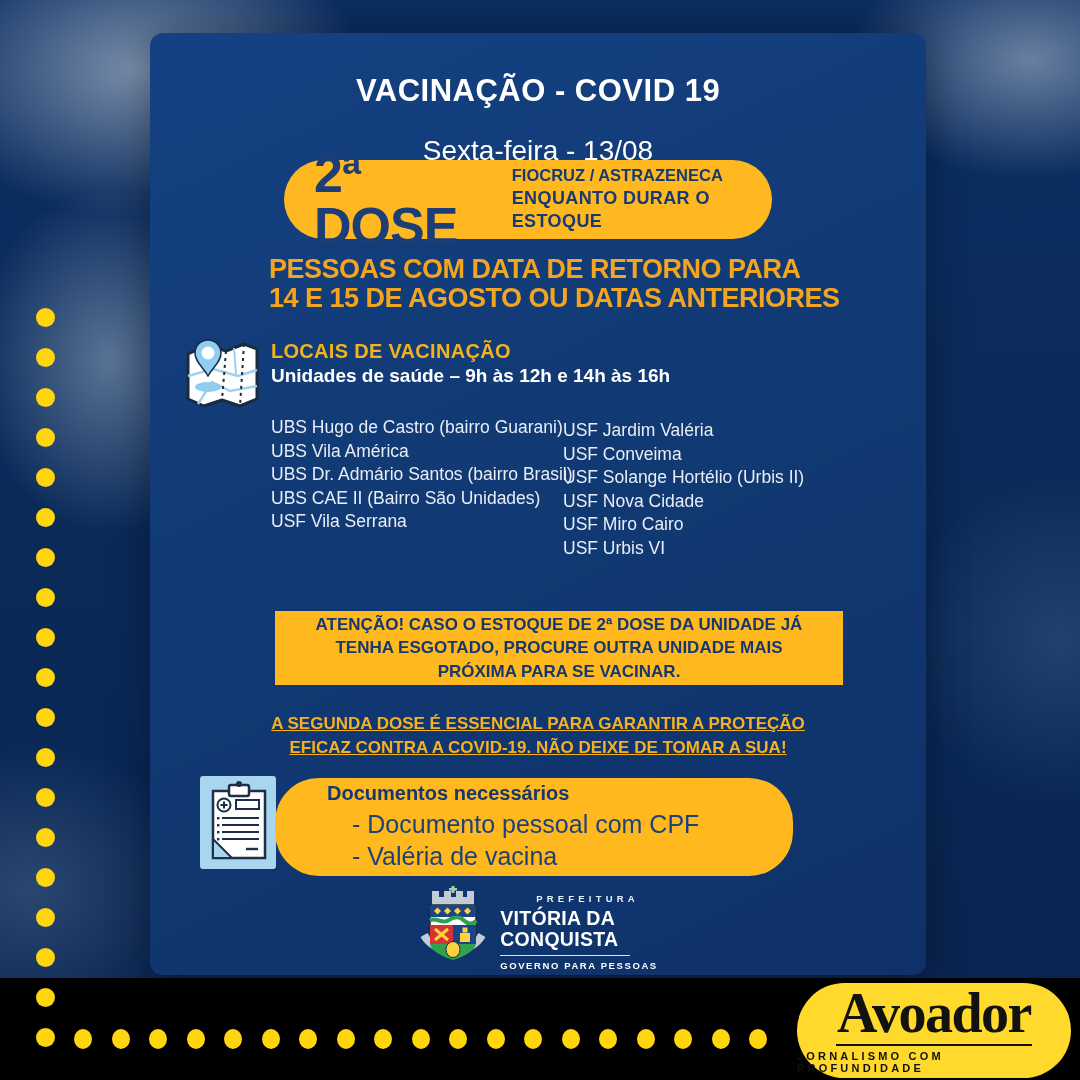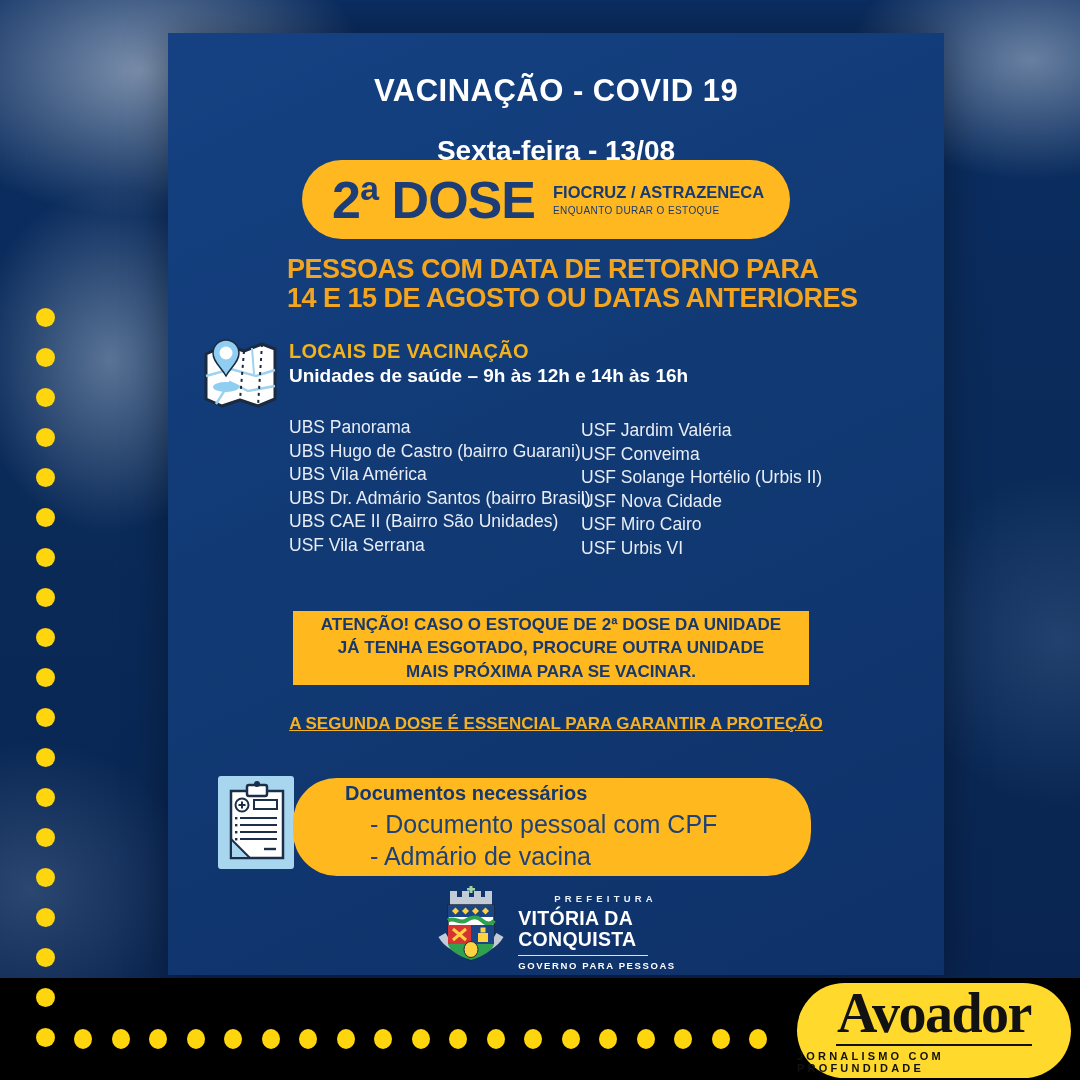--- a/index.html
+++ b/index.html
@@ -13,47 +13,47 @@
     position:absolute;left:0;top:0;width:1080px;height:978px;
     background:
       radial-gradient(ellipse 320px 210px at 140px 70px, rgba(196,208,221,.60), rgba(196,208,221,0) 70%),
       radial-gradient(ellipse 260px 170px at 1030px 60px, rgba(190,204,219,.52), rgba(190,204,219,0) 70%),
       radial-gradient(ellipse 190px 240px at 110px 360px, rgba(168,187,207,.50), rgba(168,187,207,0) 72%),
       radial-gradient(ellipse 230px 210px at 30px 890px, rgba(120,150,185,.30), rgba(120,150,185,0) 72%),
       radial-gradient(ellipse 220px 230px at 1060px 640px, rgba(105,135,175,.26), rgba(105,135,175,0) 72%),
       linear-gradient(180deg,#0b2d61 0%,#0a2a58 55%,#092450 100%);
   }
   .card{
-    position:absolute;left:168px;top:33px;width:776px;height:942px;border-radius:0;
+    position:absolute;left:150px;top:33px;width:776px;height:942px;border-radius:13px;
     background:linear-gradient(155deg,#154183 0%,#113a74 45%,#0f3169 100%);
     box-shadow:0 0 40px rgba(0,0,0,.35);
   }
   .c-title{position:absolute;top:40px;left:0;width:100%;text-align:center;
     color:#fff;font-size:31px;font-weight:800;letter-spacing:.5px;}
   .c-date{position:absolute;top:102px;left:0;width:100%;text-align:center;
-    color:#fff;font-size:28px;font-weight:700;}
+    color:#fff;font-size:28px;font-weight:400;}
   .pill{
     position:absolute;left:134px;top:127px;width:488px;height:79px;border-radius:40px;
     background:#ffb820;display:flex;align-items:center;padding-left:30px;box-sizing:border-box;
   }
   .pill-dose{color:#1d3d77;font-size:52px;font-weight:800;letter-spacing:-1px;line-height:1;}
   .pill-right{margin-left:18px;color:#173a72;line-height:1.3;}
   .pill-vaccine{font-size:16.5px;font-weight:800;}
-  .pill-stock{font-size:10px;font-weight:400;letter-spacing:.4px;}
+  .pill-stock{font-size:18px;font-weight:700;letter-spacing:.4px;}
   .audience{position:absolute;left:119px;top:222px;color:#f3a51f;
     font-size:27px;font-weight:800;letter-spacing:-.5px;line-height:1.06;}
   .loc-icon{position:absolute;left:28px;top:301px;width:86px;height:80px;}
   .loc-head{position:absolute;left:121px;top:307px;}
   .loc-title{color:#f3b31f;font-size:20px;font-weight:800;letter-spacing:.3px;}
   .loc-sub{color:#fff;font-size:19px;font-weight:800;margin-top:2px;}
   .col{position:absolute;color:#e9edf6;font-size:17.5px;line-height:23.6px;}
   .col-left{left:121px;top:383px;}
   .col-right{left:413px;top:386px;}
   .attention{
-    position:absolute;left:125px;top:578px;width:516px;height:74px;background:#ffb81e;
+    position:absolute;left:125px;top:578px;width:568px;height:74px;background:#ffb81e;
     display:flex;align-items:center;justify-content:center;box-sizing:border-box;padding:6px 24px;
   }
   .attention p{margin:0;text-align:center;color:#16386e;font-size:17px;font-weight:700;line-height:1.38;}
   .attention b{font-weight:800;}
   .reminder{position:absolute;left:0;top:679px;width:100%;text-align:center;
     color:#f5b121;font-size:17px;font-weight:800;line-height:1.4;text-decoration:underline;}
   .doc-icon{position:absolute;left:50px;top:743px;width:76px;height:93px;}
   .doc-box{
     position:absolute;left:125px;top:745px;width:518px;height:98px;border-radius:44px;
     background:#ffb81e;display:flex;flex-direction:column;justify-content:center;
@@ -159,21 +159,20 @@
     <path d="M30 6 a13 13 0 0 1 13 13 c0 9 -8 14 -13 23 c-5 -9 -13 -14 -13 -23 a13 13 0 0 1 13 -13 z" fill="#8fcdf1" stroke="#1b2a3e" stroke-width="1.5"></path>
     <circle cx="30" cy="19" r="6.5" fill="#ffffff"></circle>
   </svg>
 
   <div class="loc-head">
     <div class="loc-title">LOCAIS DE VACINAÇÃO</div>
     <div class="loc-sub">Unidades de saúde – 9h às 12h e 14h às 16h</div>
   </div>
 
   <div class="col col-left">
-    <div>UBS Panorama</div>
     <div>UBS Hugo de Castro (bairro Guarani)</div>
     <div>UBS Vila América</div>
     <div>UBS Dr. Admário Santos (bairro Brasil)</div>
     <div>UBS CAE II (Bairro São Unidades)</div>
     <div>USF Vila Serrana</div>
   </div>
 
   <div class="col col-right">
     <div>USF Jardim Valéria</div>
     <div>USF Conveima</div>
@@ -183,20 +182,21 @@
     <div>USF Urbis VI</div>
   </div>
 
   <div class="attention">
     <p><b>ATENÇÃO!</b>
        <span>CASO O ESTOQUE DE 2ª DOSE DA UNIDADE JÁ TENHA ESGOTADO, PROCURE OUTRA UNIDADE MAIS PRÓXIMA PARA SE VACINAR.</span></p>
   </div>
 
   <div class="reminder">
     <div>A SEGUNDA DOSE É ESSENCIAL PARA GARANTIR A PROTEÇÃO</div>
+    <div>EFICAZ CONTRA A COVID-19. NÃO DEIXE DE TOMAR A SUA!</div>
   </div>
 
   <svg class="doc-icon" viewBox="0 0 76 93">
     <rect x="0" y="0" width="76" height="93" rx="3" fill="#a9d6ef"></rect>
     <rect x="13" y="15" width="52" height="67" fill="#ffffff" stroke="#1c2f4a" stroke-width="2.5"></rect>
     <rect x="29" y="9" width="20" height="11" rx="2" fill="#ffffff" stroke="#1c2f4a" stroke-width="2.5"></rect>
     <circle cx="39" cy="8" r="3" fill="#1c2f4a"></circle>
     <circle cx="24" cy="29" r="6.5" fill="none" stroke="#1c2f4a" stroke-width="2"></circle>
     <path d="M24 25.5 V32.5 M20.5 29 H27.5" stroke="#1c2f4a" stroke-width="2"></path>
     <rect x="36" y="24" width="23" height="9" fill="none" stroke="#1c2f4a" stroke-width="2"></rect>
@@ -212,21 +212,21 @@
       <rect x="17" y="55" width="2.4" height="2.4"></rect>
         <rect x="17" y="62" width="2.4" height="2.4"></rect>
     </g>
     <path d="M13 63 L32 82 L13 82 Z" fill="#a9d6ef" stroke="#1c2f4a" stroke-width="2"></path>
     <line x1="46" y1="73" x2="58" y2="73" stroke="#1c2f4a" stroke-width="2.4"></line>
   </svg>
 
   <div class="doc-box">
     <div class="doc-title">Documentos necessários</div>
     <div class="doc-item">- Documento pessoal com CPF</div>
-    <div class="doc-item">- Admário de vacina</div>
+    <div class="doc-item">- Valéria de vacina</div>
   </div>
 
   <div class="footer">
     <svg class="crest" viewBox="0 0 70 82">
       <path d="M6 50 A32 27 0 0 0 64 50" fill="none" stroke="#c2cbd6" stroke-width="8"></path>
       <rect x="33.5" y="1" width="3" height="7" fill="#9fd4a8"></rect>
       <rect x="31" y="3" width="8" height="2.5" fill="#9fd4a8"></rect>
       <g fill="#c2cbd6">
         <rect x="14" y="12" width="42" height="8"></rect>
         <rect x="14" y="6" width="7" height="7"></rect>

